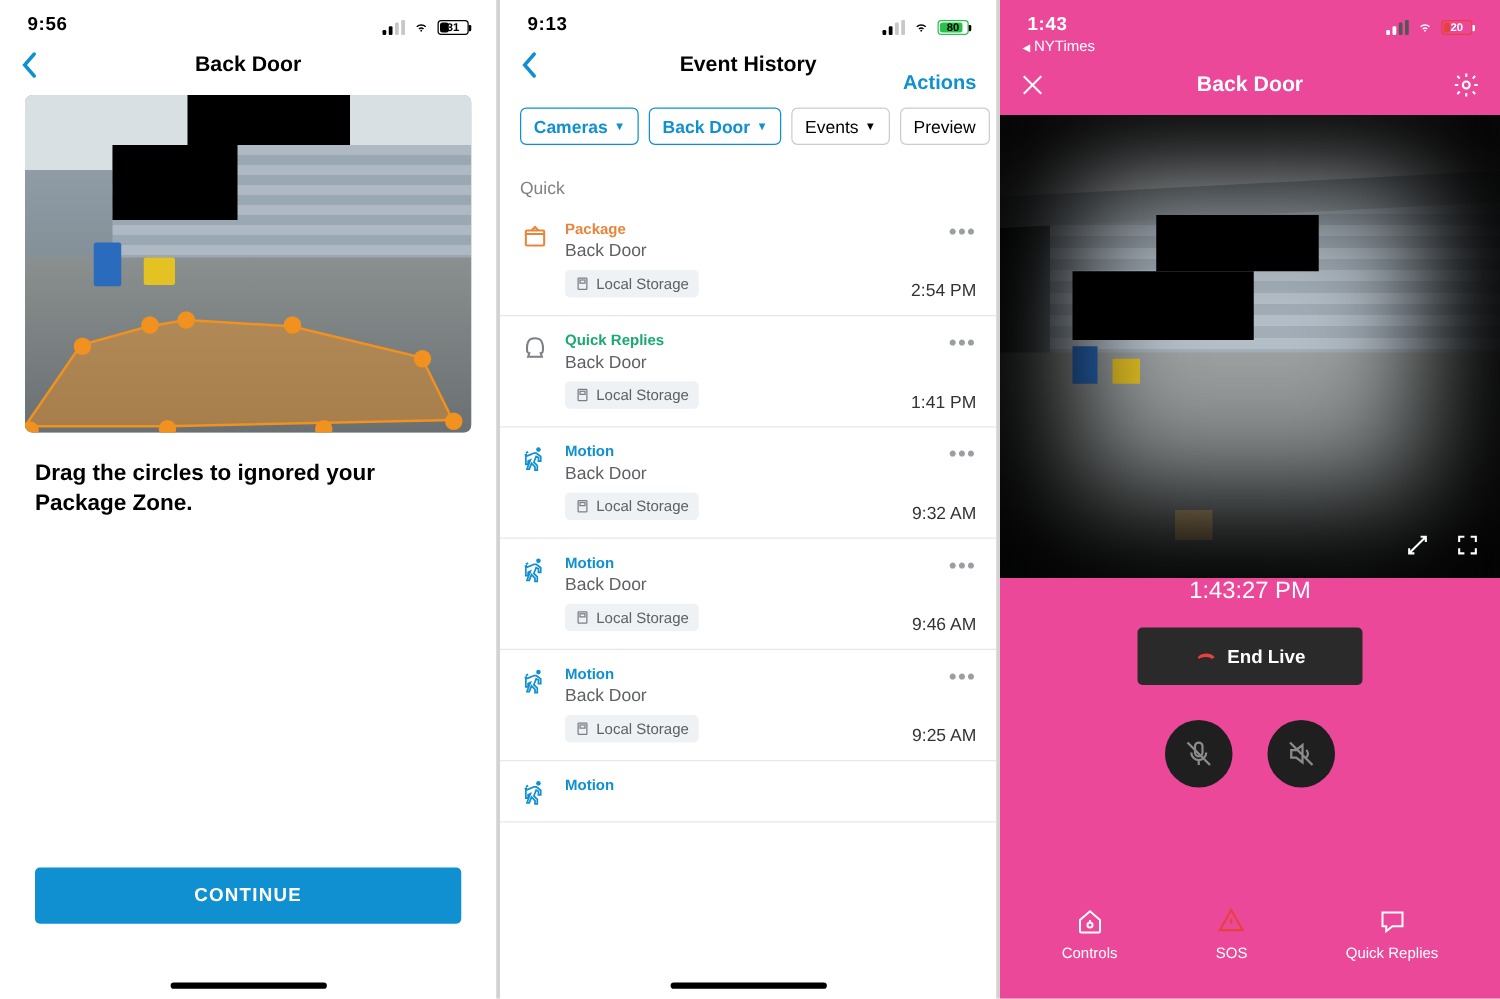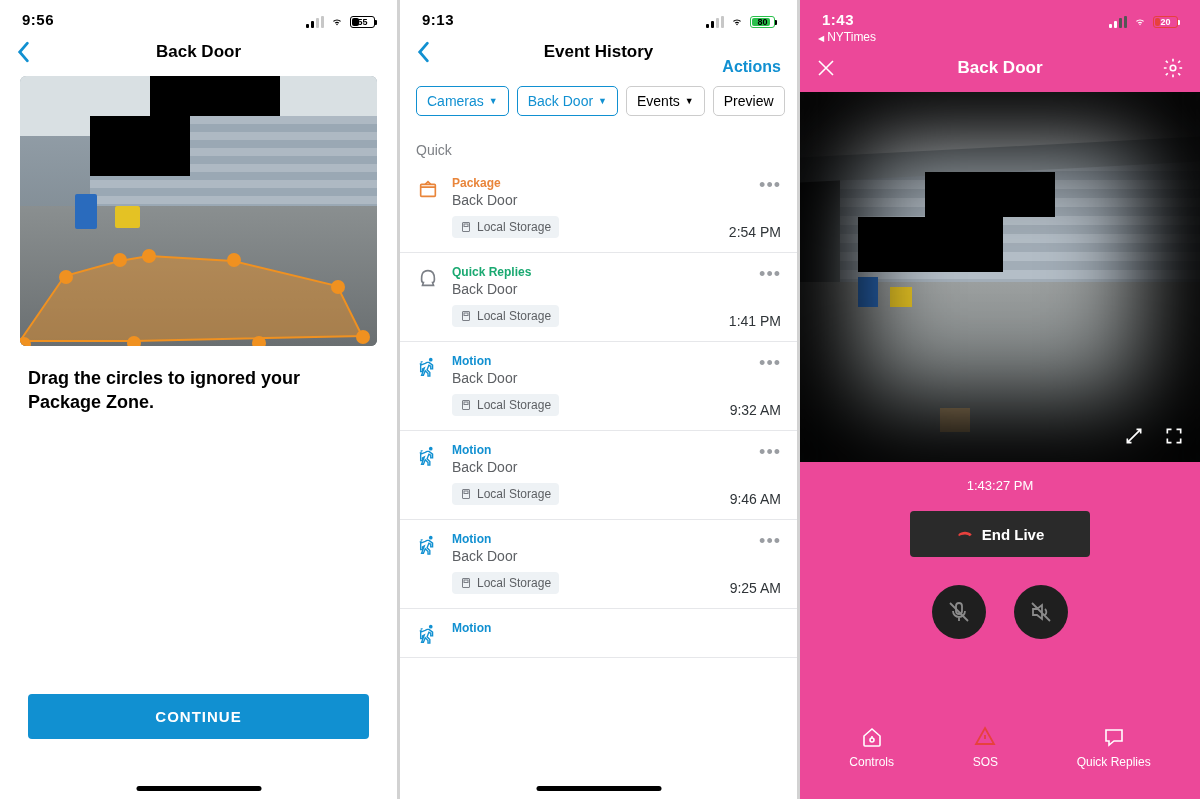--- a/index.html
+++ b/index.html
@@ -67,21 +67,21 @@
   .zone svg{position:absolute;inset:0;width:100%;height:100%;}
   .dot{width:14px;height:14px;border-radius:50%;background:#f09120;position:absolute;transform:translate(-50%,-50%);}
   .instruction{padding:20px 28px 6px;font-size:18px;font-weight:600;line-height:1.35;}
   .subtext{padding:0 28px;font-size:15px;color:#555;line-height:1.35;}
   .continue{position:absolute;bottom:60px;left:28px;right:28px;background:var(--blue);color:#fff;text-align:center;padding:14px 0;border-radius:4px;font-size:15px;font-weight:700;letter-spacing:1px;}
   .home-ind{position:absolute;bottom:8px;left:50%;transform:translateX(-50%);width:125px;height:5px;background:#000;border-radius:3px;}
 
   
   .filters{display:flex;gap:8px;padding:10px 16px;flex-wrap:nowrap;overflow:hidden;}
   .chip{border:1px solid #ccc;border-radius:5px;padding:6px 10px;font-size:14px;display:flex;align-items:center;gap:5px;white-space:nowrap;}
-  .chip.sel{border-color:var(--blue);color:var(--blue);}
+  .chip.sel{border-color:var(--blue);color:var(--blue);font-weight:bold;}
   .chip .caret{font-size:9px;}
   .section-lbl{font-size:14px;color:#7d8085;padding:16px 16px 6px;}
   .event{display:flex;gap:12px;padding:12px 16px;border-bottom:1px solid var(--divider);}
   .ev-ic{width:24px;flex:0 0 24px;display:flex;justify-content:center;padding-top:2px;}
   .ev-body{flex:1;}
   .ev-title{font-size:12px;font-weight:600;}
   .pkg{color:var(--orange);} .qr{color:var(--green);} .mo{color:var(--blue);}
   .ev-sub{font-size:14px;color:#5d6064;margin-top:2px;}
   .ev-tag{display:inline-flex;align-items:center;gap:5px;background:var(--chip);border-radius:4px;padding:4px 8px;font-size:12px;color:#5d6064;margin-top:8px;}
   .ev-time{font-size:14px;color:#2f3438;padding-top:24px;white-space:nowrap;}
@@ -96,21 +96,21 @@
   .lc-ground{position:absolute;bottom:0;left:0;right:0;height:180px;background:linear-gradient(#9b9f9f,#6c7273);}
   .lc-red1{position:absolute;top:80px;left:125px;width:130px;height:45px;background:#000;}
   .lc-red2{position:absolute;top:125px;left:58px;width:145px;height:55px;background:#000;}
   .lc-binb{position:absolute;top:185px;left:58px;width:20px;height:30px;background:#2a6bbd;}
   .lc-biny{position:absolute;top:195px;left:90px;width:22px;height:20px;background:#e4c224;}
   .lc-box{position:absolute;bottom:30px;left:140px;width:30px;height:24px;background:#c4a679;}
   .vignette{position:absolute;inset:0;border-radius:50%/55%;box-shadow:inset 0 0 0 200px #000;transform:scale(1.55);pointer-events:none;}
   .live-cam .vignette{box-shadow:inset 0 0 90px 60px #000;border-radius:0;transform:none;}
   .expand,.full{position:absolute;bottom:16px;color:#fff;}
   .expand{right:56px;} .full{right:16px;}
-  .ts{font-size:13px;text-align:center;color:#fff;margin-top:16px;}
+  .ts{font-size:19px;text-align:center;color:#fff;}
   .endlive{margin:18px auto 10px;background:#2a2a2a;color:#fff;border-radius:4px;width:180px;padding:14px 4px;text-align:center;font-size:15px;font-weight:600;display:flex;align-items:center;justify-content:center;gap:8px;}
   .endlive svg{width:18px;height:18px;}
   .circles{display:flex;justify-content:center;gap:28px;margin-top:28px;}
   .circ{width:54px;height:54px;border-radius:50%;background:#1f1f1f;display:flex;align-items:center;justify-content:center;color:#8b8b8b;}
   .bottom-nav{position:absolute;bottom:30px;left:0;right:0;display:flex;justify-content:space-around;color:#fff;padding:0 10px;}
   .bn{display:flex;flex-direction:column;align-items:center;gap:6px;font-size:12px;}
   .bn.sos{color:var(--red);}
   .bn.sos .lbl{color:#fff;}
   .bn svg{width:24px;height:24px;}
 
@@ -129,21 +129,21 @@
             <span></span>
             <span></span>
             <span></span>
             <span></span>
           </span>
       <svg class="wifi-ic" viewBox="0 0 24 24" fill="#000">
             <path d="M12 18.5a1.5 1.5 0 110-3 1.5 1.5 0 010 3zm-4.5-5a7 7 0 019 0l-1.7 1.7a4.5 4.5 0 00-5.6 0zM4 10a12 12 0 0116 0l-1.7 1.7a9.5 9.5 0 00-12.6 0z"></path>
           </svg>
       <span class="batt">
             <span class="fill" style="width:32%"></span>
-            <span class="bt">55</span>
+            <span class="bt">31</span>
           </span>
     </div>
   </div>
   <div class="nav">
     <span class="back">
       <svg width="14" height="22" viewBox="0 0 12 20" fill="none" stroke="currentColor" stroke-width="2.5" stroke-linecap="round">
             <path d="M10 2L3 10l7 8"></path>
           </svg>
     </span>
     <span class="title">Back Door</span>

